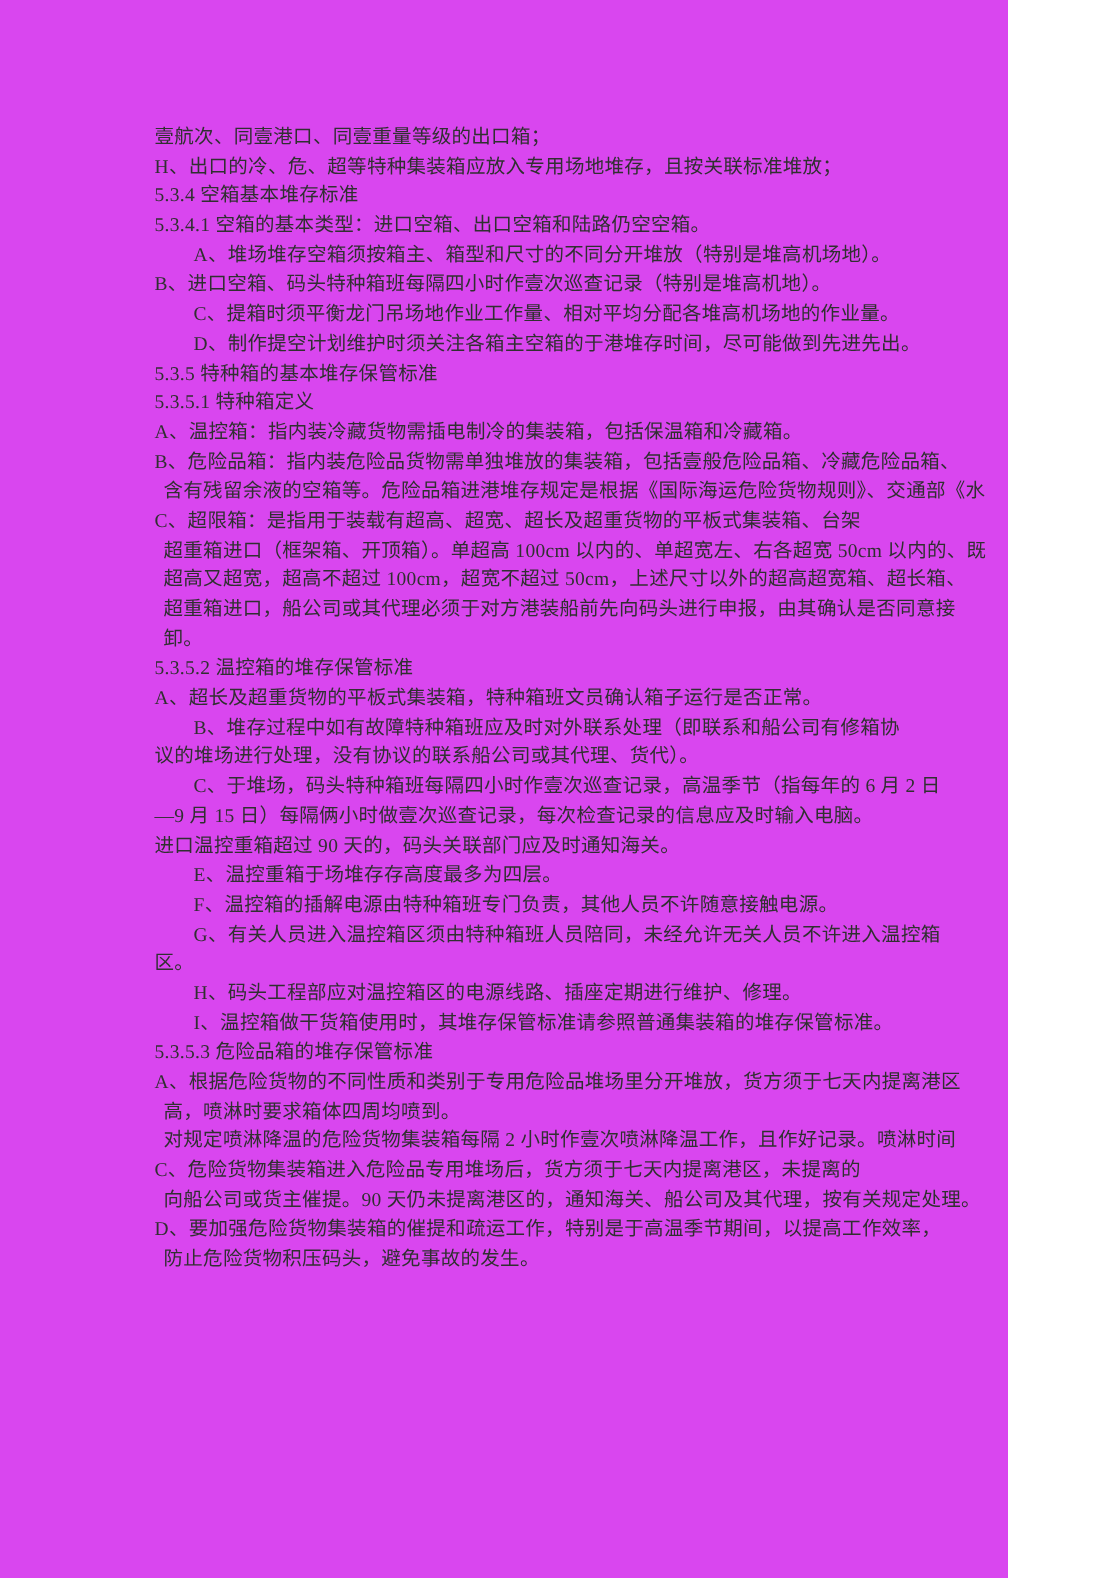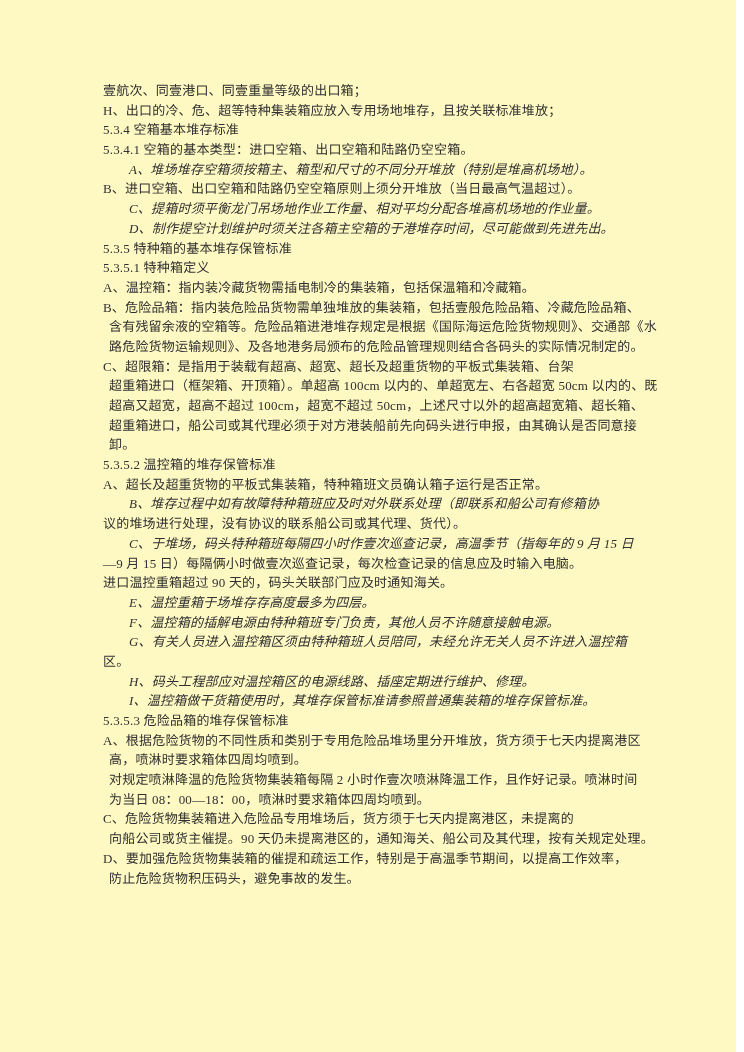--- a/index.html
+++ b/index.html
@@ -2,85 +2,83 @@
 <html lang="zh-CN"><head>
 <meta charset="utf-8">
 <style>
   html, body {
     margin: 0;
     padding: 0;
     background: #ffffff;
   }
   .page {
     position: relative;
-    width: 736px;
+    width: 672px;
     height: 1052px;
-    background: #fef9c3;
+    background: #d946ef;
     overflow: hidden;
     font-family: "Liberation Serif", "DejaVu Serif", serif;
   }
   .doc {
     position: absolute;
     left: 103px;
     top: 81px;
     width: 560px;
     font-size: 13px;
     line-height: 19.7px;
     color: #303030;
     letter-spacing: 0.2px;
   }
   .line {
     white-space: nowrap;
     height: 19.7px;
   }
-  .indent-two-char { padding-left: 26px; font-style: italic; }
+  .indent-two-char { padding-left: 26px; }
   .indent-slight   { padding-left: 6px; }
   .indent-none     { padding-left: 0; }
 </style>
 </head>
 <body>
 
 <div class="page">
   <div class="doc">
 
   <div class="line indent-none">壹航次、同壹港口、同壹重量等级的出口箱；</div>
       <div class="line indent-none">H、出口的冷、危、超等特种集装箱应放入专用场地堆存，且按关联标准堆放；</div>
       <div class="line indent-none">5.3.4 空箱基本堆存标准</div>
       <div class="line indent-none">5.3.4.1 空箱的基本类型：进口空箱、出口空箱和陆路仍空空箱。</div>
       <div class="line indent-two-char">A、堆场堆存空箱须按箱主、箱型和尺寸的不同分开堆放（特别是堆高机场地）。</div>
-      <div class="line indent-none">B、进口空箱、出口空箱和陆路仍空空箱原则上须分开堆放（当日最高气温超过）。</div>
+      <div class="line indent-none">B、进口空箱、码头特种箱班每隔四小时作壹次巡查记录（特别是堆高机地）。</div>
       <div class="line indent-two-char">C、提箱时须平衡龙门吊场地作业工作量、相对平均分配各堆高机场地的作业量。</div>
       <div class="line indent-two-char">D、制作提空计划维护时须关注各箱主空箱的于港堆存时间，尽可能做到先进先出。</div>
       <div class="line indent-none">5.3.5 特种箱的基本堆存保管标准</div>
       <div class="line indent-none">5.3.5.1 特种箱定义</div>
       <div class="line indent-none">A、温控箱：指内装冷藏货物需插电制冷的集装箱，包括保温箱和冷藏箱。</div>
       <div class="line indent-none">B、危险品箱：指内装危险品货物需单独堆放的集装箱，包括壹般危险品箱、冷藏危险品箱、</div>
       <div class="line indent-slight">含有残留余液的空箱等。危险品箱进港堆存规定是根据《国际海运危险货物规则》、交通部《水</div>
-      <div class="line indent-slight">路危险货物运输规则》、及各地港务局颁布的危险品管理规则结合各码头的实际情况制定的。</div>
       <div class="line indent-none">C、超限箱：是指用于装载有超高、超宽、超长及超重货物的平板式集装箱、台架</div>
       <div class="line indent-slight">超重箱进口（框架箱、开顶箱）。单超高 100cm 以内的、单超宽左、右各超宽 50cm 以内的、既</div>
       <div class="line indent-slight">超高又超宽，超高不超过 100cm，超宽不超过 50cm，上述尺寸以外的超高超宽箱、超长箱、</div>
       <div class="line indent-slight">超重箱进口，船公司或其代理必须于对方港装船前先向码头进行申报，由其确认是否同意接</div>
       <div class="line indent-slight">卸。</div>
       <div class="line indent-none">5.3.5.2 温控箱的堆存保管标准</div>
       <div class="line indent-none">A、超长及超重货物的平板式集装箱，特种箱班文员确认箱子运行是否正常。</div>
       <div class="line indent-two-char">B、堆存过程中如有故障特种箱班应及时对外联系处理（即联系和船公司有修箱协</div>
       <div class="line indent-none">议的堆场进行处理，没有协议的联系船公司或其代理、货代）。</div>
-      <div class="line indent-two-char">C、于堆场，码头特种箱班每隔四小时作壹次巡查记录，高温季节（指每年的 9 月 15 日</div>
+      <div class="line indent-two-char">C、于堆场，码头特种箱班每隔四小时作壹次巡查记录，高温季节（指每年的 6 月 2 日</div>
       <div class="line indent-none">—9 月 15 日）每隔俩小时做壹次巡查记录，每次检查记录的信息应及时输入电脑。</div>
       <div class="line indent-none">进口温控重箱超过 90 天的，码头关联部门应及时通知海关。</div>
       <div class="line indent-two-char">E、温控重箱于场堆存存高度最多为四层。</div>
       <div class="line indent-two-char">F、温控箱的插解电源由特种箱班专门负责，其他人员不许随意接触电源。</div>
       <div class="line indent-two-char">G、有关人员进入温控箱区须由特种箱班人员陪同，未经允许无关人员不许进入温控箱</div>
       <div class="line indent-none">区。</div>
       <div class="line indent-two-char">H、码头工程部应对温控箱区的电源线路、插座定期进行维护、修理。</div>
       <div class="line indent-two-char">I、温控箱做干货箱使用时，其堆存保管标准请参照普通集装箱的堆存保管标准。</div>
       <div class="line indent-none">5.3.5.3 危险品箱的堆存保管标准</div>
       <div class="line indent-none">A、根据危险货物的不同性质和类别于专用危险品堆场里分开堆放，货方须于七天内提离港区</div>
       <div class="line indent-slight">高，喷淋时要求箱体四周均喷到。</div>
       <div class="line indent-slight">对规定喷淋降温的危险货物集装箱每隔 2 小时作壹次喷淋降温工作，且作好记录。喷淋时间</div>
-      <div class="line indent-slight">为当日 08：00—18：00，喷淋时要求箱体四周均喷到。</div>
       <div class="line indent-none">C、危险货物集装箱进入危险品专用堆场后，货方须于七天内提离港区，未提离的</div>
       <div class="line indent-slight">向船公司或货主催提。90 天仍未提离港区的，通知海关、船公司及其代理，按有关规定处理。</div>
       <div class="line indent-none">D、要加强危险货物集装箱的催提和疏运工作，特别是于高温季节期间，以提高工作效率，</div>
       <div class="line indent-slight">防止危险货物积压码头，避免事故的发生。</div>
     </div>
 </div>
 
 </body></html>

